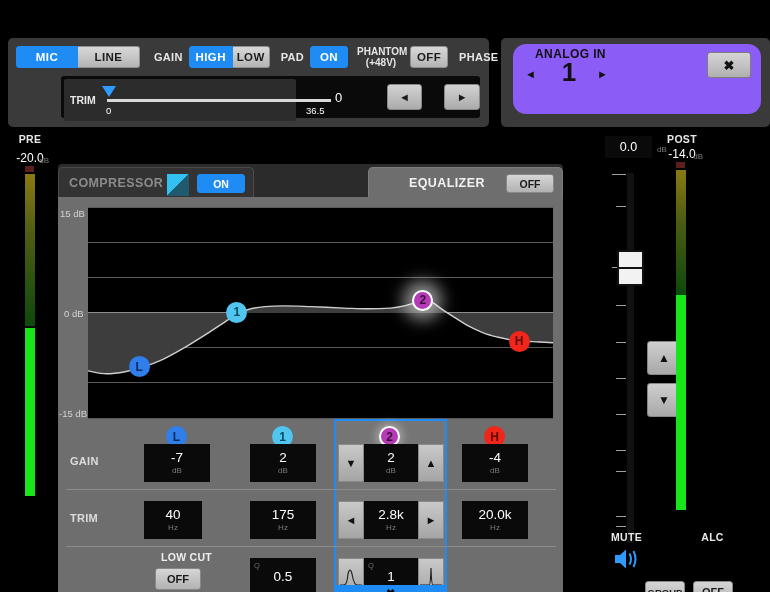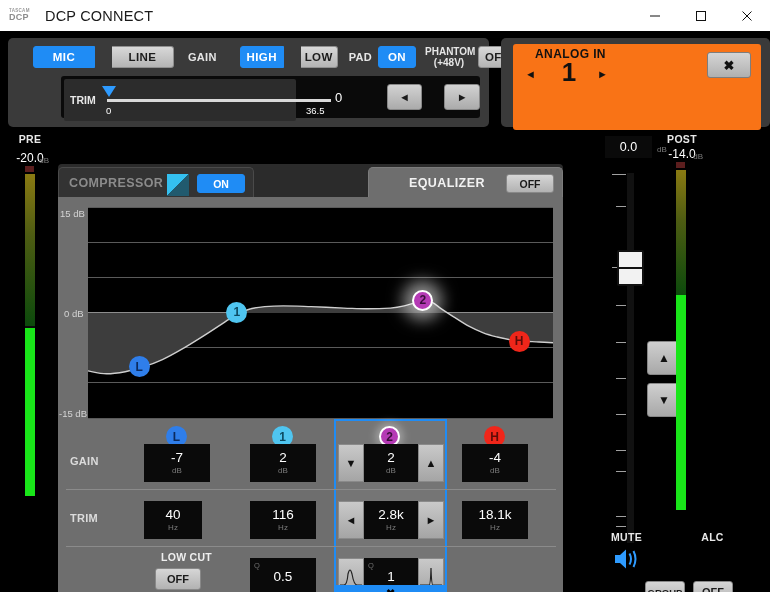--- a/index.html
+++ b/index.html
@@ -33,21 +33,21 @@
   
   .toppanel {
     position: absolute; left: 8px; top: 7px; width: 481px; height: 89px;
     background: #3a3a3a; border-radius: 5px;
   }
   .toprow1 { position: absolute; left: 8px; top: 8px; display: flex; align-items: center; }
   .seg { display: flex; }
   .btn {
     height: 22px; border-radius: 3px; display: flex; align-items: center; justify-content: center;
     font-size: 11.5px; font-weight: bold; letter-spacing: .4px; color: #1c1c1c;
-    background: linear-gradient(#d8d8d8,#b4b4b4); border: 1px solid #8f8f8f; margin-left: 17px;
+    background: linear-gradient(#d8d8d8,#b4b4b4); border: 1px solid #8f8f8f;
   }
   .btn.on { background: #1f8cf5; color: #fff; border-color: #1f8cf5; }
   .btn.sq-left { border-top-right-radius:0; border-bottom-right-radius:0; }
   .btn.sq-right { border-top-left-radius:0; border-bottom-left-radius:0; border-left:none; }
   .lbl { font-size: 11px; font-weight: bold; color: #e6e6e6; letter-spacing: .3px; }
   .lbl2 { font-size: 10px; font-weight: bold; color: #e6e6e6; line-height: 11px; text-align:center; }
 
   
   .trimrow { position: absolute; left: 53px; top: 38px; width: 419px; height: 42px;
              background: #0a0a0a; border-radius: 3px; display:flex;gap:16px; }
@@ -64,22 +64,22 @@
              font-size: 13px; color:#fff; }
   .arrbtn { width: 42px; height: 26px; margin: 8px 0 0 6px; border-radius: 3px;
             background: linear-gradient(#d2d2d2,#ababab); border: 1px solid #888;
             display:flex; align-items:center; justify-content:center; color:#1a1a1a; font-size: 11px; }
 
   
   .chanpanel {
     position: absolute; left: 501px; top: 7px; width: 269px; height: 89px;
     background: #3a3a3a; border-radius: 5px;
   }
-  .chaninner { position:absolute; left: 12px; top: 6px; width: 248px; height: 86px; background: #f97316;
-               border-radius: 3px; }
+  .chaninner { position:absolute; left: 12px; top: 6px; width: 248px; height: 70px; background: #8b5cf6;
+               border-radius: 13px; }
   .chantitle { position:absolute; left: 22px; top: 3px; font-size: 12px; font-weight: bold; color:#111;
                letter-spacing:.4px; }
   .channum { position:absolute; left: 36px; top: 14px; width: 40px; text-align:center;
              font-size: 26px; font-weight: bold; color:#111; line-height: 28px; }
   .chanleft { position:absolute; left: 12px; top: 24px; color:#111; font-size: 11px; }
   .chanright { position:absolute; left: 84px; top: 24px; color:#111; font-size: 11px; }
   .chanclose { position:absolute; right: 10px; top: 8px; width: 44px; height: 26px;
                background: linear-gradient(#d5d5d5,#b0b0b0); border:1px solid #7d7d7d; border-radius:3px;
                display:flex; align-items:center; justify-content:center; font-size:13px; font-weight:bold; color:#111;}
   .channame { position:absolute; left: 3px; bottom: 3px; width: 242px; height: 17px; background:#9d9d9d;
@@ -164,45 +164,20 @@
   .fhandle:after { content:""; position:absolute; left:0; top: 15px; width: 23px; height: 2px; background:#111; }
   .bigarr { position:absolute; width: 34px; height: 34px; border-radius:3px;
             background: linear-gradient(#cfcfcf,#a8a8a8); border:1px solid #878787;
             display:flex; align-items:center; justify-content:center; color:#111; font-size: 12px; }
 </style>
 </head>
 <body>
 
 <div id="app">
 
-  <div class="titlebar">
-    <div class="logo-box">
-      <span class="logo-top">TASCAM</span>
-      <span class="logo-bot">DCP</span>
-    </div>
-    <div class="title-text">DCP CONNECT</div>
-    <div class="wincontrols">
-      <div class="wbtn">
-        <svg width="12" height="12" viewBox="0 0 12 12">
-            <line x1="1" y1="6" x2="11" y2="6" stroke="#111" stroke-width="1"></line>
-          </svg>
-      </div>
-      <div class="wbtn">
-        <svg width="12" height="12" viewBox="0 0 12 12">
-            <rect x="1.5" y="1.5" width="9" height="9" fill="none" stroke="#111" stroke-width="1"></rect>
-          </svg>
-      </div>
-      <div class="wbtn">
-        <svg width="12" height="12" viewBox="0 0 12 12">
-            <line x1="1.5" y1="1.5" x2="10.5" y2="10.5" stroke="#111" stroke-width="1"></line>
-            <line x1="10.5" y1="1.5" x2="1.5" y2="10.5" stroke="#111" stroke-width="1"></line>
-          </svg>
-      </div>
-    </div>
-  </div>
 
   <div class="bodywrap">
 
     <div class="toppanel">
 
       <div class="toprow1">
         <div class="seg">
           <div class="btn on sq-left" style="width:62px">MIC</div>
           <div class="btn sq-right" style="width:62px">LINE</div>
         </div>
@@ -331,31 +306,31 @@
 
           <div class="sep" style="top:64px;"></div>
 
           <div class="rowlbl" style="top:87px;">TRIM</div>
 
           <div class="vbox" style="left:78px;top:76px;width:58px;height:38px;">
             <span class="v">40</span>
             <span class="u">Hz</span>
           </div>
           <div class="vbox" style="left:184px;top:76px;width:66px;height:38px;">
-            <span class="v">116</span>
+            <span class="v">175</span>
             <span class="u">Hz</span>
           </div>
           <div class="stepbtn" style="left:272px;top:76px;width:26px;height:38px;">◄</div>
           <div class="vbox" style="left:298px;top:76px;width:54px;height:38px;">
             <span class="v">2.8k</span>
             <span class="u">Hz</span>
           </div>
           <div class="stepbtn" style="left:352px;top:76px;width:26px;height:38px;">►</div>
           <div class="vbox" style="left:396px;top:76px;width:66px;height:38px;">
-            <span class="v">18.1k</span>
+            <span class="v">20.0k</span>
             <span class="u">Hz</span>
           </div>
 
           <div class="sep" style="top:121px;"></div>
 
           <div class="lowcutlbl" style="left:95px;top:126px;">LOW CUT</div>
           <div class="smallbtn" style="left:89px;top:143px;width:46px;height:22px;">OFF</div>
 
           <div class="vbox" style="left:184px;top:133px;width:66px;height:38px;">
             <span class="q">Q</span>

